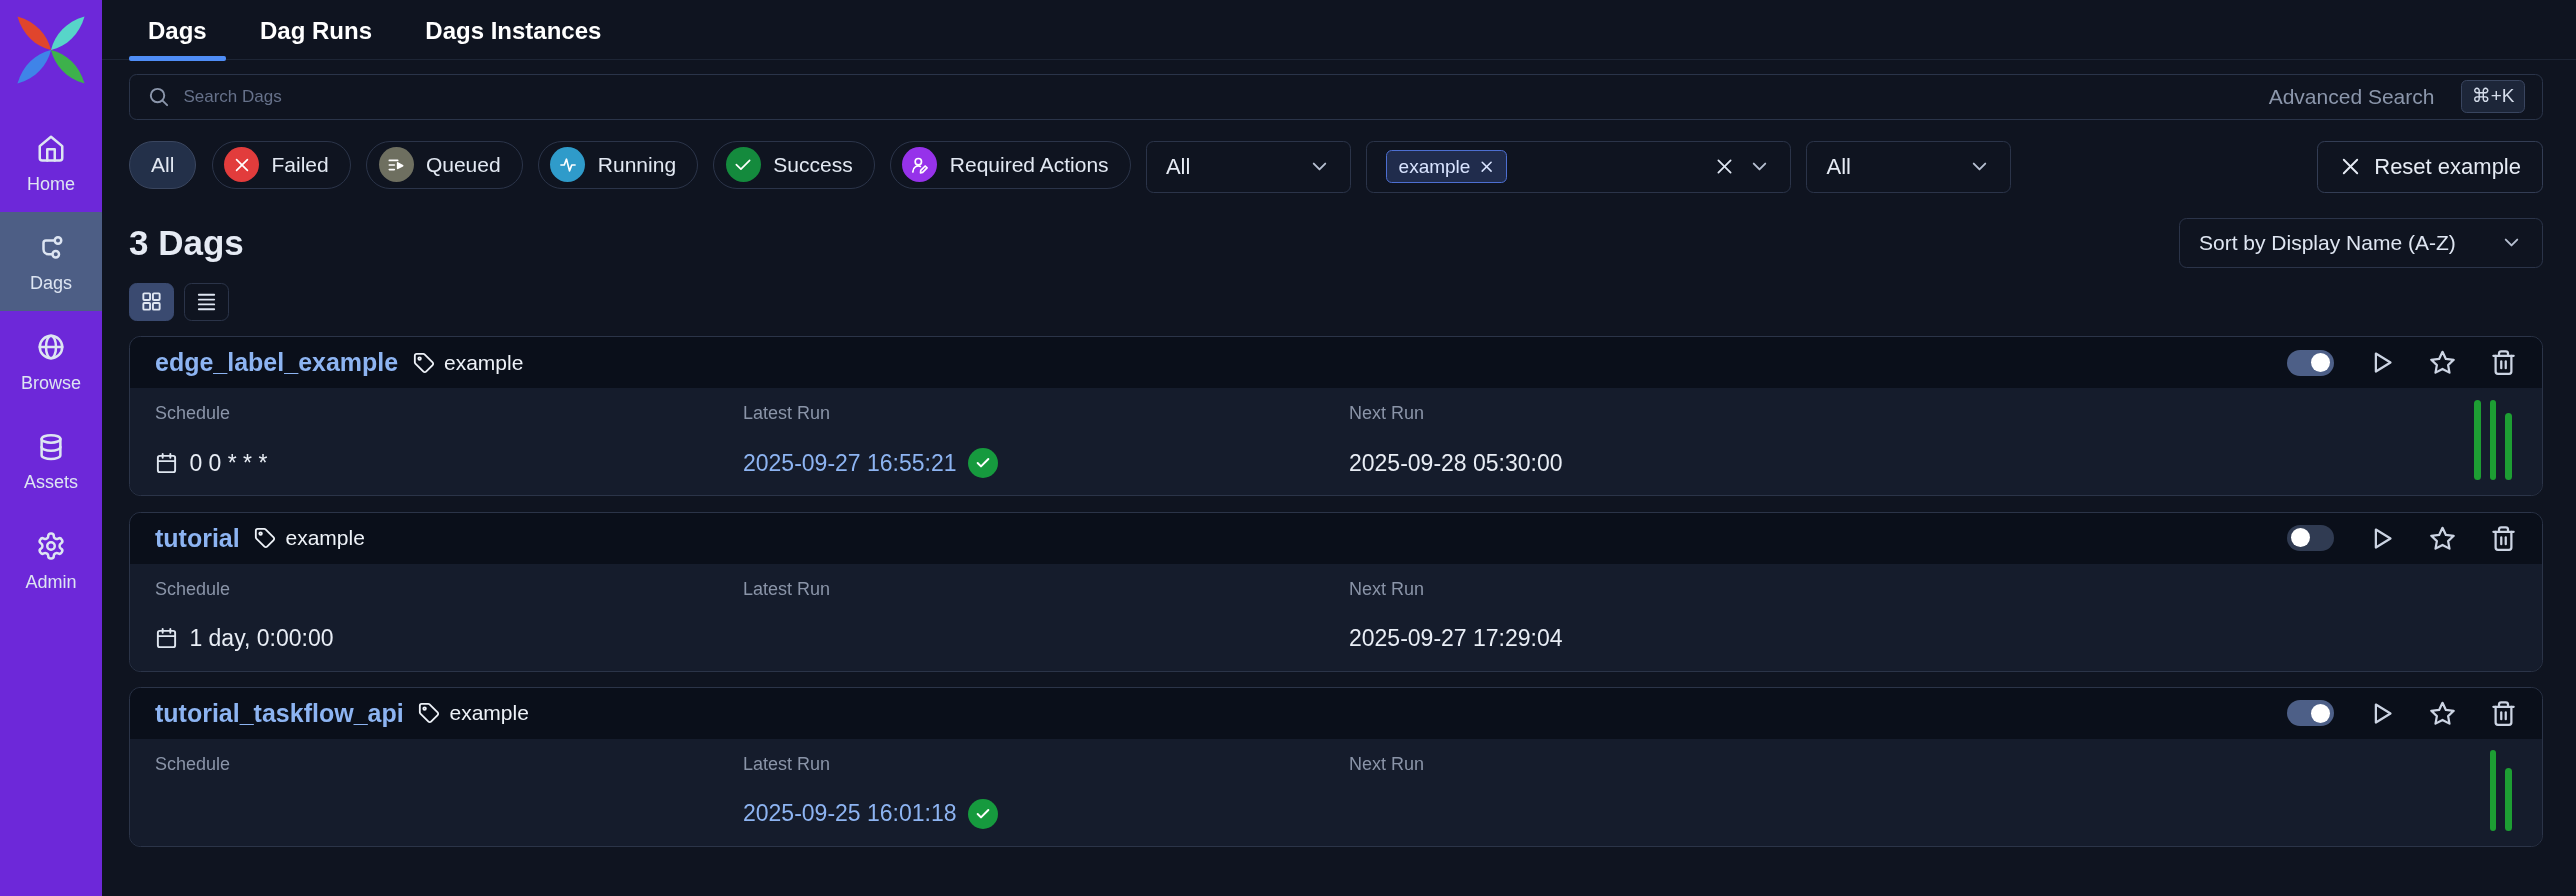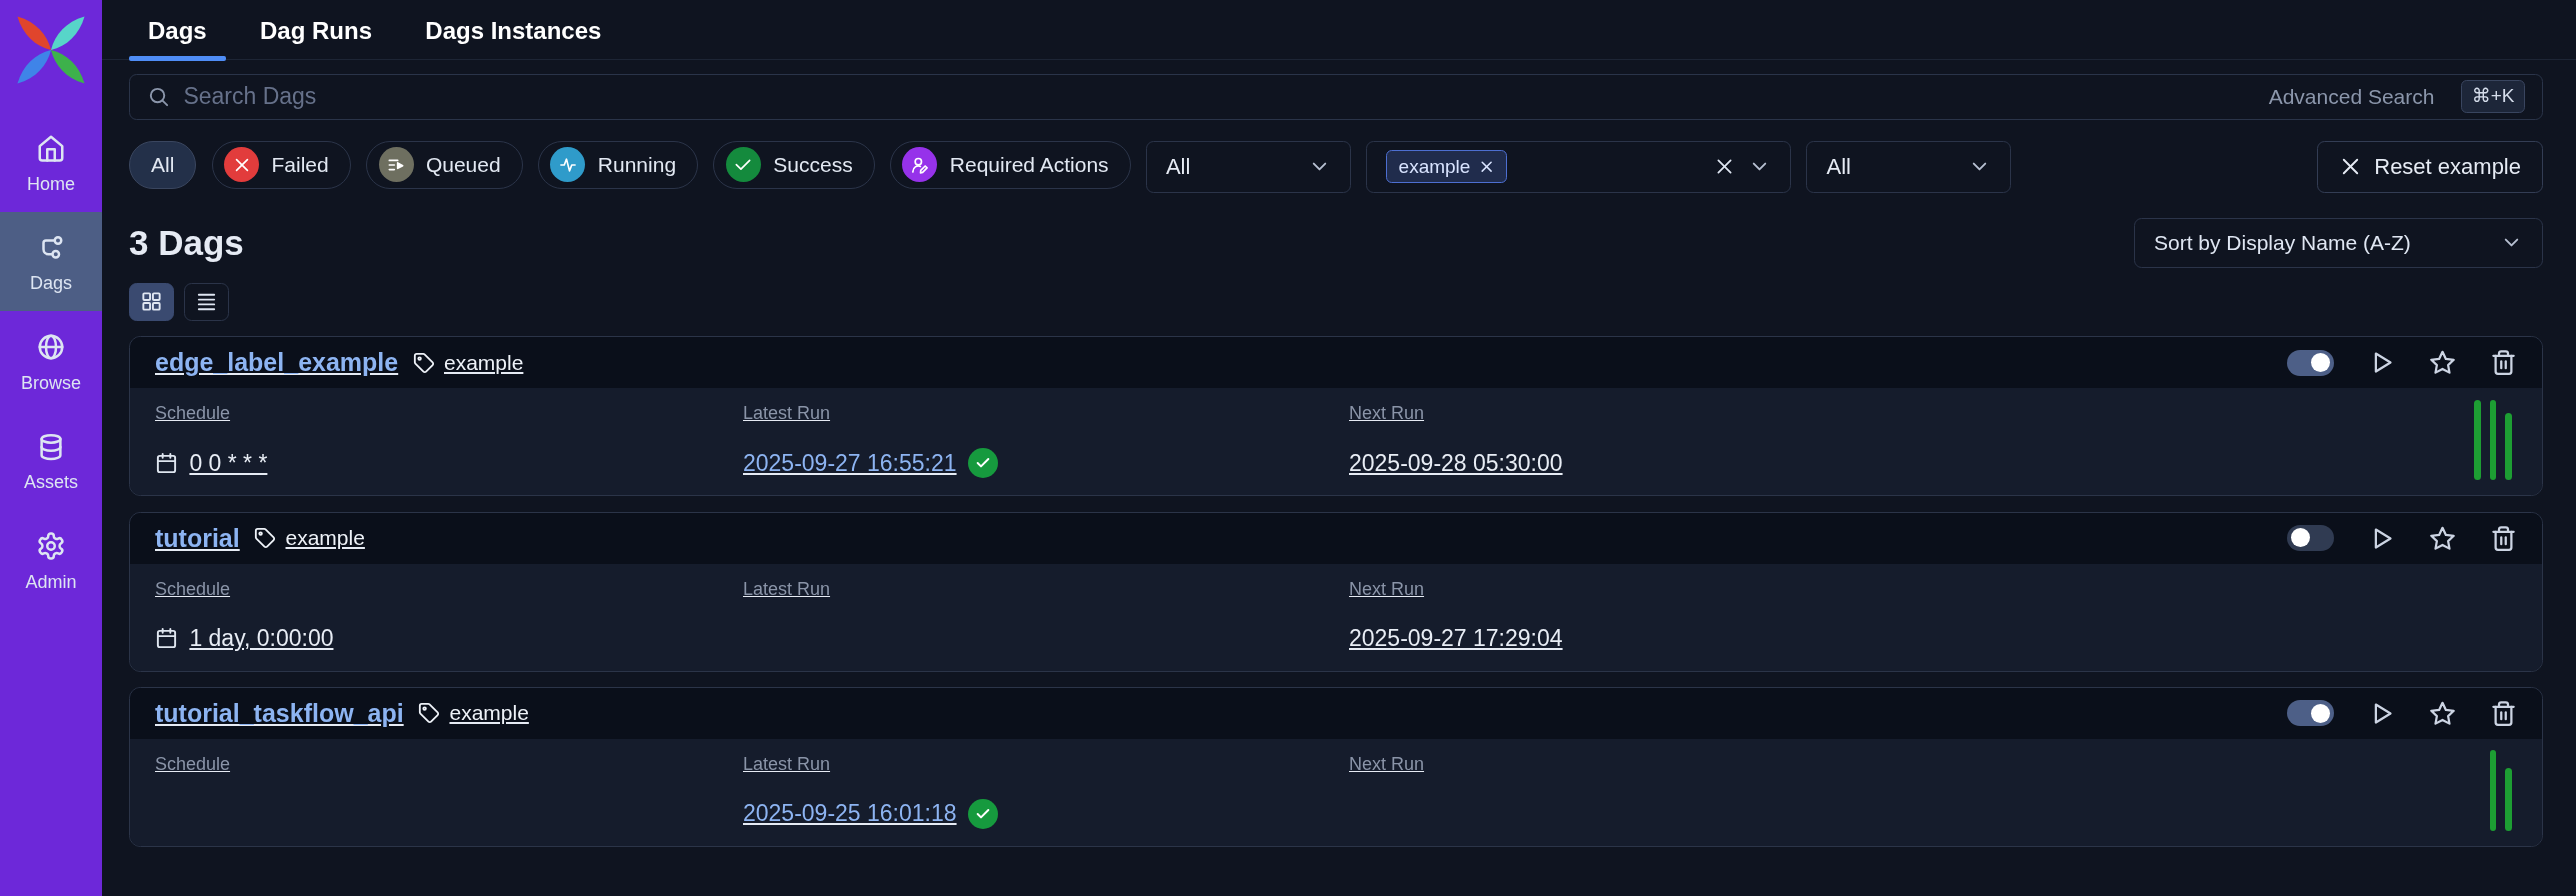--- a/index.html
+++ b/index.html
@@ -48,21 +48,21 @@
   }
 
   .search-bar {
     margin-top: 13.4px; height: 46px;
     border: 1px solid #2a3449; border-radius: 7.6px;
     display: flex; align-items: center; gap: 13.4px; padding: 0 17px;
   }
   .search-bar svg.mag { width: 23px; height: 23px; color: #8b96ab; flex-shrink: 0; }
   .search-bar input {
     flex: 1; background: transparent; border: none; outline: none;
-    color: #e6ebf4; font-size: 23px; font-family: "Liberation Sans", sans-serif;
+    color: #e6ebf4; font-size: 17px; font-family: "Liberation Sans", sans-serif;
   }
   .search-bar input::placeholder { color: #66718a; }
   .adv-search { color: #8b96ab; font-size: 21px; cursor: pointer; white-space: nowrap; }
   .kbd {
     margin-left: 13.4px; background: #1d2639; border: 1px solid #394souhaite;
     border: 1px solid #39455f; border-radius: 5.7px;
     padding: 2.9px 9.5px 4.8px; font-size: 19px; color: #d4dcea;
   }
 
   
@@ -101,32 +101,32 @@
   .filters .spacer { flex: 1; }
   .reset-btn {
     height: 52px; border: 1px solid #333d54; border-radius: 7.6px; background: transparent;
     padding: 0 21px; display: flex; align-items: center; gap: 12.4px;
     font-size: 22px; color: #e6ebf4; cursor: pointer; font-family: inherit;
   }
 
   
   .results-row { margin-top: 25px; display: flex; align-items: center; justify-content: space-between; }
   .count { font-size: 35px; font-weight: 700; }
-  .select.sort { width: 409px; height: 50px; font-size: 21px; color: #dfe6f2; }
+  .select.sort { width: 364px; height: 50px; font-size: 21px; color: #dfe6f2; }
   .view-toggles { margin-top: 15.3px; display: flex; gap: 9.5px; }
   .view-btn {
     width: 45px; height: 38px; border: 1px solid #2b3449; border-radius: 7.6px;
     background: transparent; color: #dfe6f2; cursor: pointer;
     display: flex; align-items: center; justify-content: center;
   }
   .view-btn.active { background: #3a4a70; border-color: #3a4a70; }
   .view-btn svg { width: 23px; height: 23px; }
 
   
-  .card { margin-top: 15.3px; border: 1px solid #2b3448; border-radius: 11.4px; overflow: hidden; text-decoration: underline; }
+  .card { margin-top: 15.3px; border: 1px solid #2b3448; border-radius: 11.4px; overflow: hidden; }
   .card-header {
     background: #0a0f1a; height: 51px;
     display: flex; align-items: center; gap: 14.3px; padding: 0 25px;
   }
   .dag-title { color: #8db4f2; font-weight: 700; font-size: 25px; text-decoration: none; cursor: pointer; }
   .dag-tag { display: flex; align-items: center; gap: 9.5px; font-size: 21px; color: #eef2f8; }
   .dag-tag svg { width: 22px; height: 22px; }
   .actions { margin-left: auto; display: flex; align-items: center; gap: 34px; }
   .icon-btn { background: none; border: none; color: #ccd4e3; cursor: pointer; display: flex; padding: 0; }
   .icon-btn svg { width: 27px; height: 27px; }

